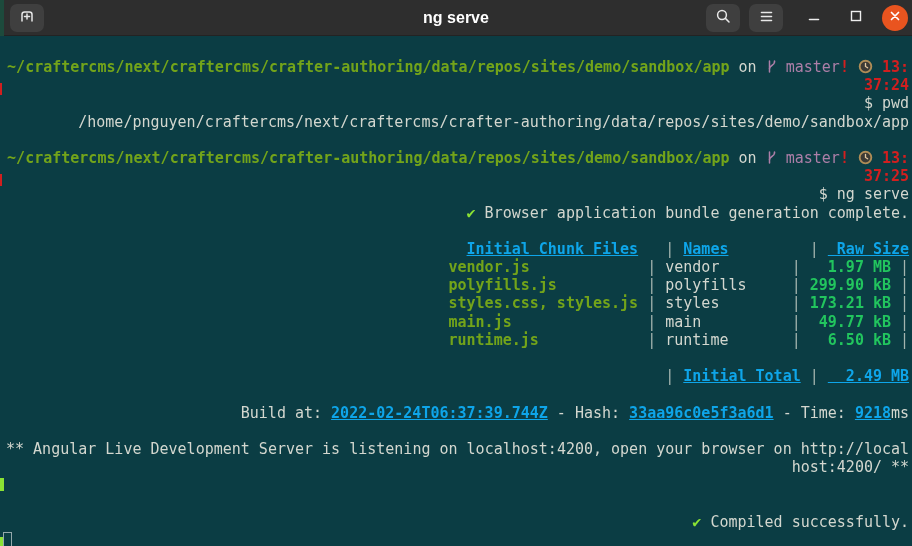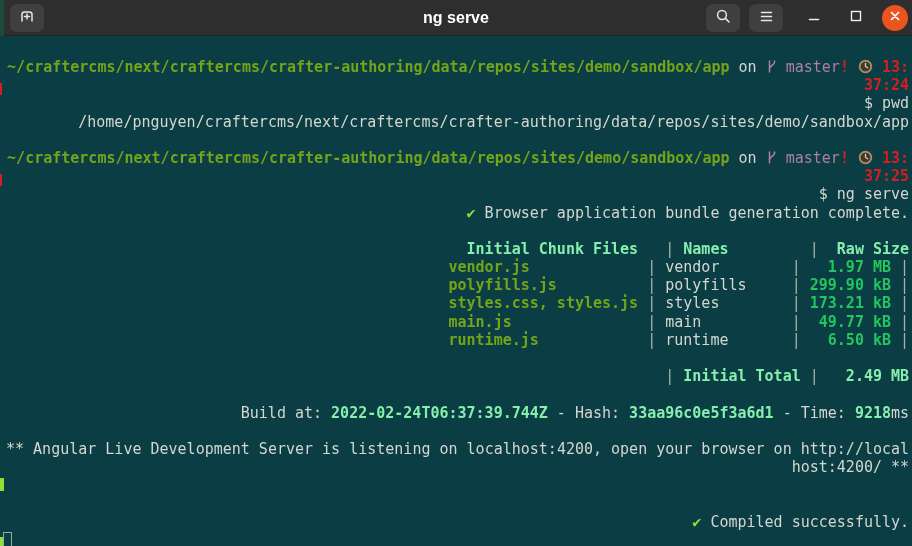--- a/index.html
+++ b/index.html
@@ -18,21 +18,21 @@
   .btn-close{left:882px;top:5px;width:26px;height:26px;background:#e9541f;border-radius:50%;display:flex;align-items:center;justify-content:center;position:absolute;cursor:pointer;}
   .tb-title{position:absolute;left:0;right:0;top:0;height:52px;line-height:36px;text-align:center;color:#ffffff;font-weight:bold;font-size:16px;pointer-events:none;}
 
   
   .term{position:absolute;left:0;top:36px;width:912px;height:510px;background:#0b3d44;overflow:hidden;
         font-family:"DejaVu Sans Mono","Liberation Mono",monospace;font-size:15px;text-align:right;}
   .term-lines{position:absolute;left:6px;top:22px;white-space:pre;}
   .line{height:18.2px;line-height:18.2px;}
   .fg{color:#d3d7cf;}
   .dim{color:#a3b4af;}
-  .hdr{color:#86efac;font-weight:bold;}
+  .hdr{color:#0ea5e9;font-weight:bold;text-decoration:underline;}
   .green{color:#73a41a;font-weight:bold;}
   .bgreen{color:#8ae234;font-weight:bold;}
   .red{color:#d21f1f;font-weight:bold;}
   .purple{color:#ad7fa8;}
   .cyan{color:#22c55e;font-weight:bold;}
   .iconseg{display:inline-block;vertical-align:-2px;}
 
   
   .cursor{position:absolute;left:3px;top:496px;width:9px;height:16px;border:1px solid #93a8ab;box-sizing:border-box;}
   .sliver{position:absolute;background:#8ae234;}

